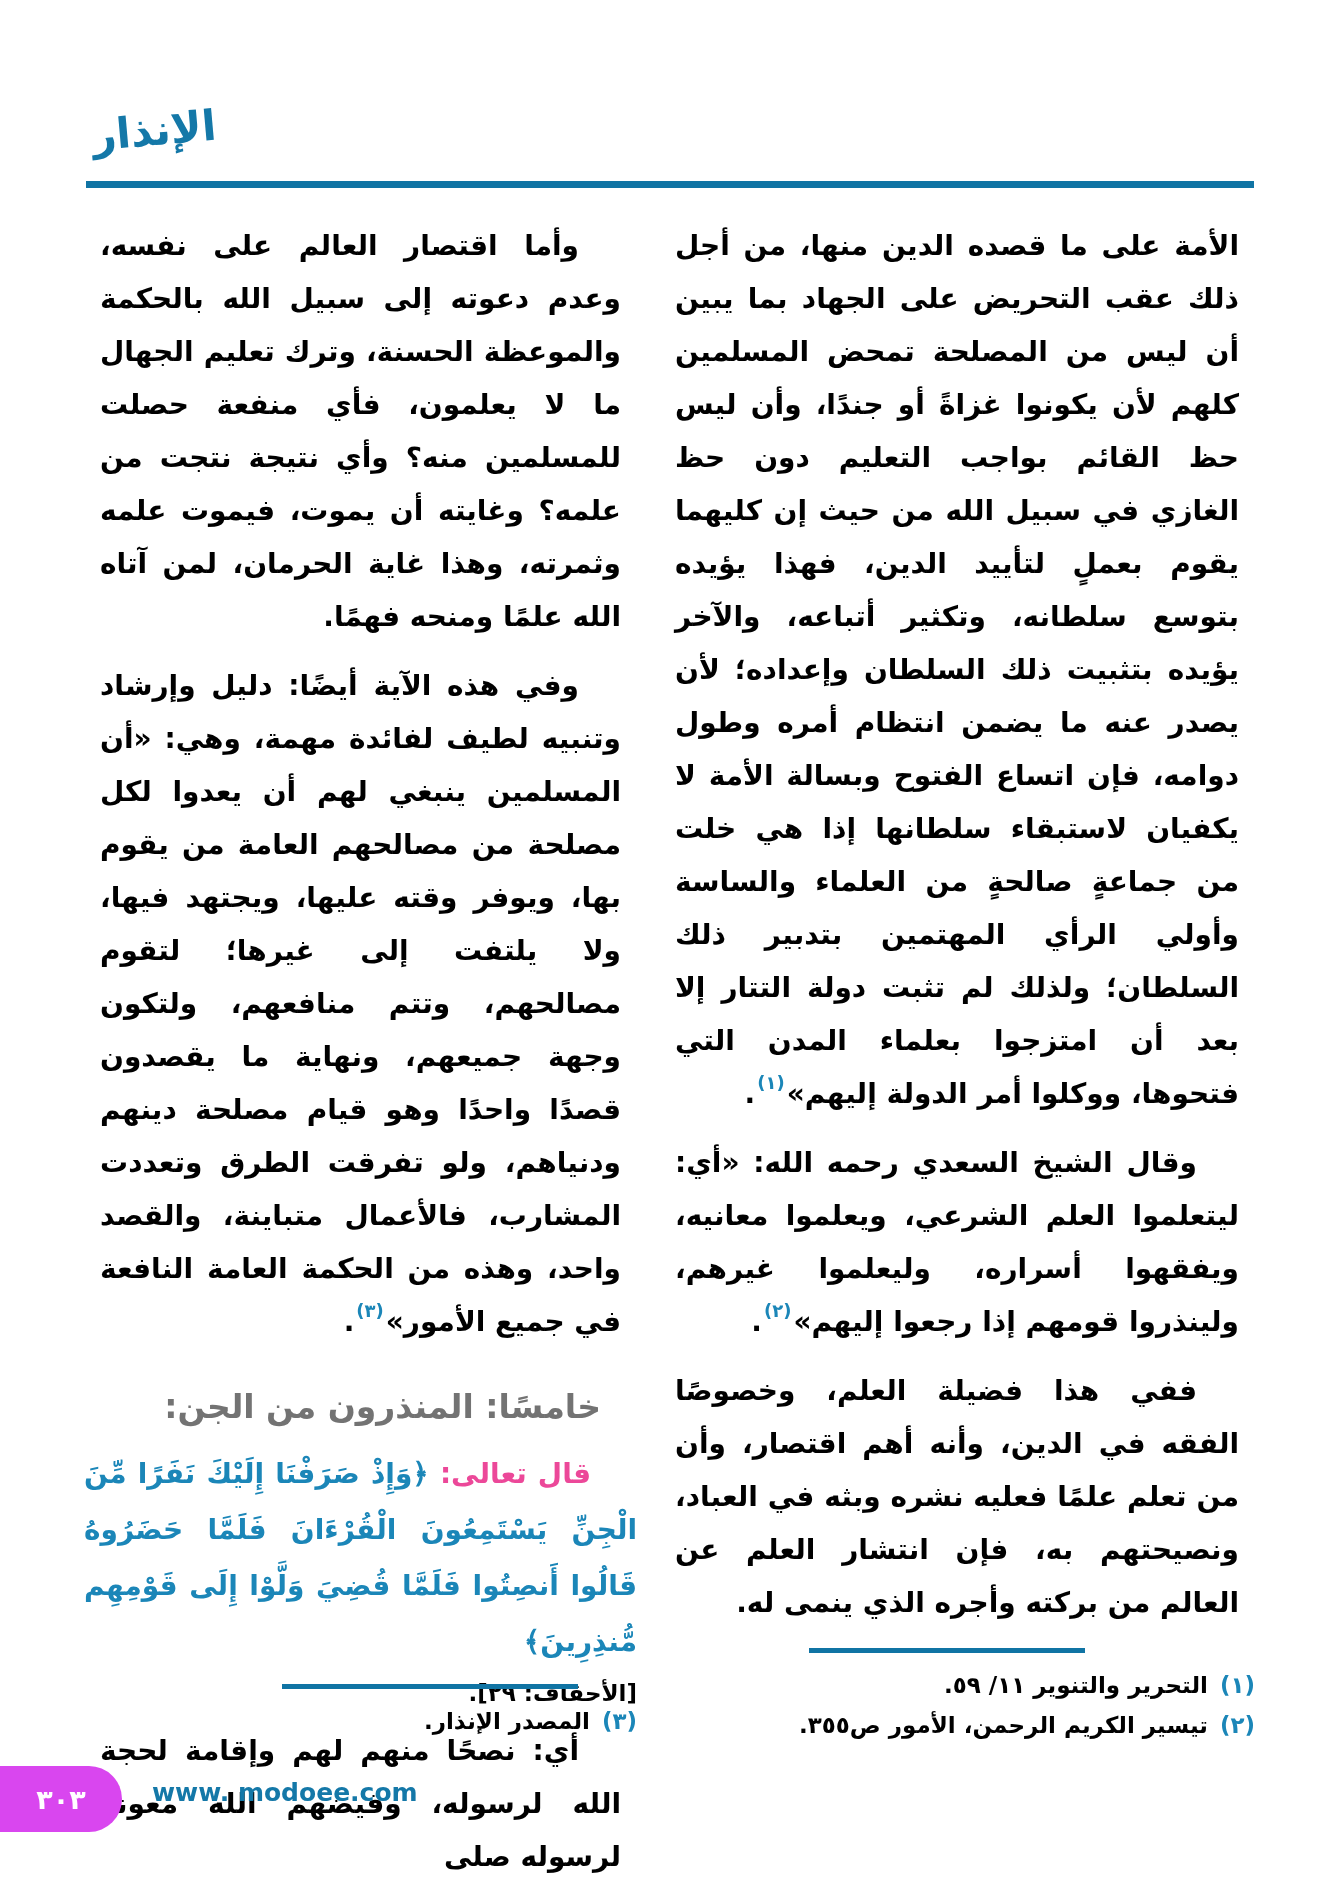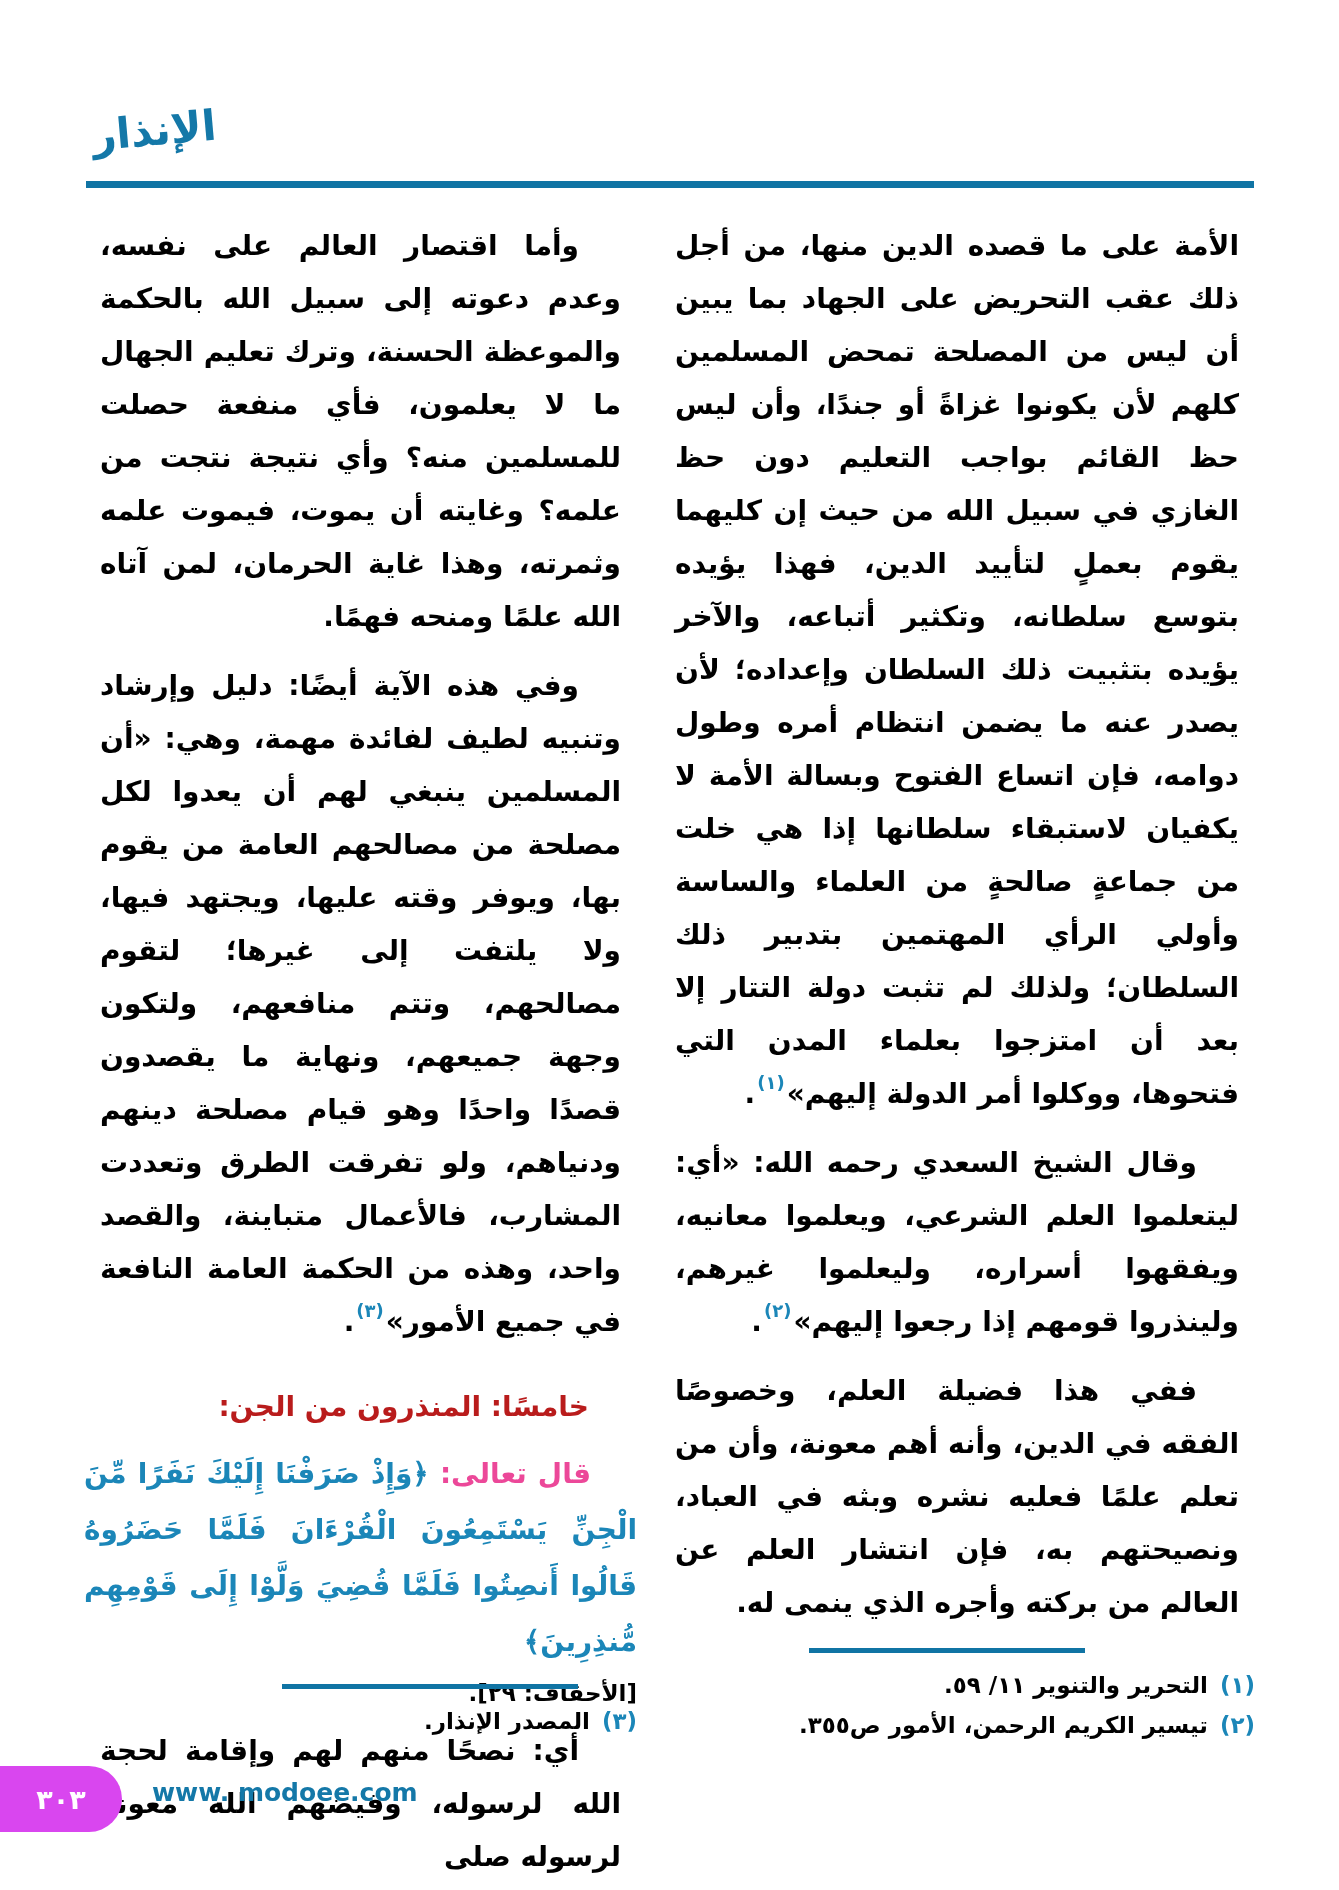--- a/index.html
+++ b/index.html
@@ -56,23 +56,23 @@
   sup.fn-marker {
     color: #1B86B8;
     font-size: 18px;
     line-height: 0;
     vertical-align: 14px;
     margin: 0 2px;
     font-weight: bold;
   }
 
   .section-heading {
-    margin: 34px 48px 0 0;
-    color: #b91c1c;
-    font-size: 28px;
+    margin: 34px 36px 0 0;
+    color: #737373;
+    font-size: 33px;
     line-height: 50px;
     font-weight: bold;
     text-align: right;
   }
 
   .verse-p {
     margin: 14px 0 0 0;
     font-size: 28px;
     line-height: 56px;
     text-align: justify;
@@ -143,21 +143,21 @@
 
 <div class="page">
 
   <div class="logo">الإنذار</div>
   <div class="header-rule"></div>
 
   <div class="col col-right">
     <div>
         <p class="body-p no-indent">الأمة على ما قصده الدين منها، من أجل ذلك عقب التحريض على الجهاد بما يبين أن ليس من المصلحة تمحض المسلمين كلهم لأن يكونوا غزاةً أو جندًا، وأن ليس حظ القائم بواجب التعليم دون حظ الغازي في سبيل الله من حيث إن كليهما يقوم بعملٍ لتأييد الدين، فهذا يؤيده بتوسع سلطانه، وتكثير أتباعه، والآخر يؤيده بتثبيت ذلك السلطان وإعداده؛ لأن يصدر عنه ما يضمن انتظام أمره وطول دوامه، فإن اتساع الفتوح وبسالة الأمة لا يكفيان لاستبقاء سلطانها إذا هي خلت من جماعةٍ صالحةٍ من العلماء والساسة وأولي الرأي المهتمين بتدبير ذلك السلطان؛ ولذلك لم تثبت دولة التتار إلا بعد أن امتزجوا بعلماء المدن التي فتحوها، ووكلوا أمر الدولة إليهم»<sup class="fn-marker">(١)</sup>.</p>
         <p class="body-p">وقال الشيخ السعدي رحمه الله: «أي: ليتعلموا العلم الشرعي، ويعلموا معانيه، ويفقهوا أسراره، وليعلموا غيرهم، ولينذروا قومهم إذا رجعوا إليهم»<sup class="fn-marker">(٢)</sup>.</p>
-        <p class="body-p">ففي هذا فضيلة العلم، وخصوصًا الفقه في الدين، وأنه أهم معونة، وأن من تعلم علمًا فعليه نشره وبثه في العباد، ونصيحتهم به، فإن انتشار العلم عن العالم من بركته وأجره الذي ينمى له.</p>
+        <p class="body-p">ففي هذا فضيلة العلم، وخصوصًا الفقه في الدين، وأنه أهم اقتصار، وأن من تعلم علمًا فعليه نشره وبثه في العباد، ونصيحتهم به، فإن انتشار العلم عن العالم من بركته وأجره الذي ينمى له.</p>
       </div>
   </div>
 
   <div class="col col-left">
     <div>
         <p class="body-p">وأما اقتصار العالم على نفسه، وعدم دعوته إلى سبيل الله بالحكمة والموعظة الحسنة، وترك تعليم الجهال ما لا يعلمون، فأي منفعة حصلت للمسلمين منه؟ وأي نتيجة نتجت من علمه؟ وغايته أن يموت، فيموت علمه وثمرته، وهذا غاية الحرمان، لمن آتاه الله علمًا ومنحه فهمًا.</p>
         <p class="body-p">وفي هذه الآية أيضًا: دليل وإرشاد وتنبيه لطيف لفائدة مهمة، وهي: «أن المسلمين ينبغي لهم أن يعدوا لكل مصلحة من مصالحهم العامة من يقوم بها، ويوفر وقته عليها، ويجتهد فيها، ولا يلتفت إلى غيرها؛ لتقوم مصالحهم، وتتم منافعهم، ولتكون وجهة جميعهم، ونهاية ما يقصدون قصدًا واحدًا وهو قيام مصلحة دينهم ودنياهم، ولو تفرقت الطرق وتعددت المشارب، فالأعمال متباينة، والقصد واحد، وهذه من الحكمة العامة النافعة في جميع الأمور»<sup class="fn-marker">(٣)</sup>.</p>
       </div>
 
     <h2 class="section-heading">خامسًا: المنذرون من الجن:</h2>

